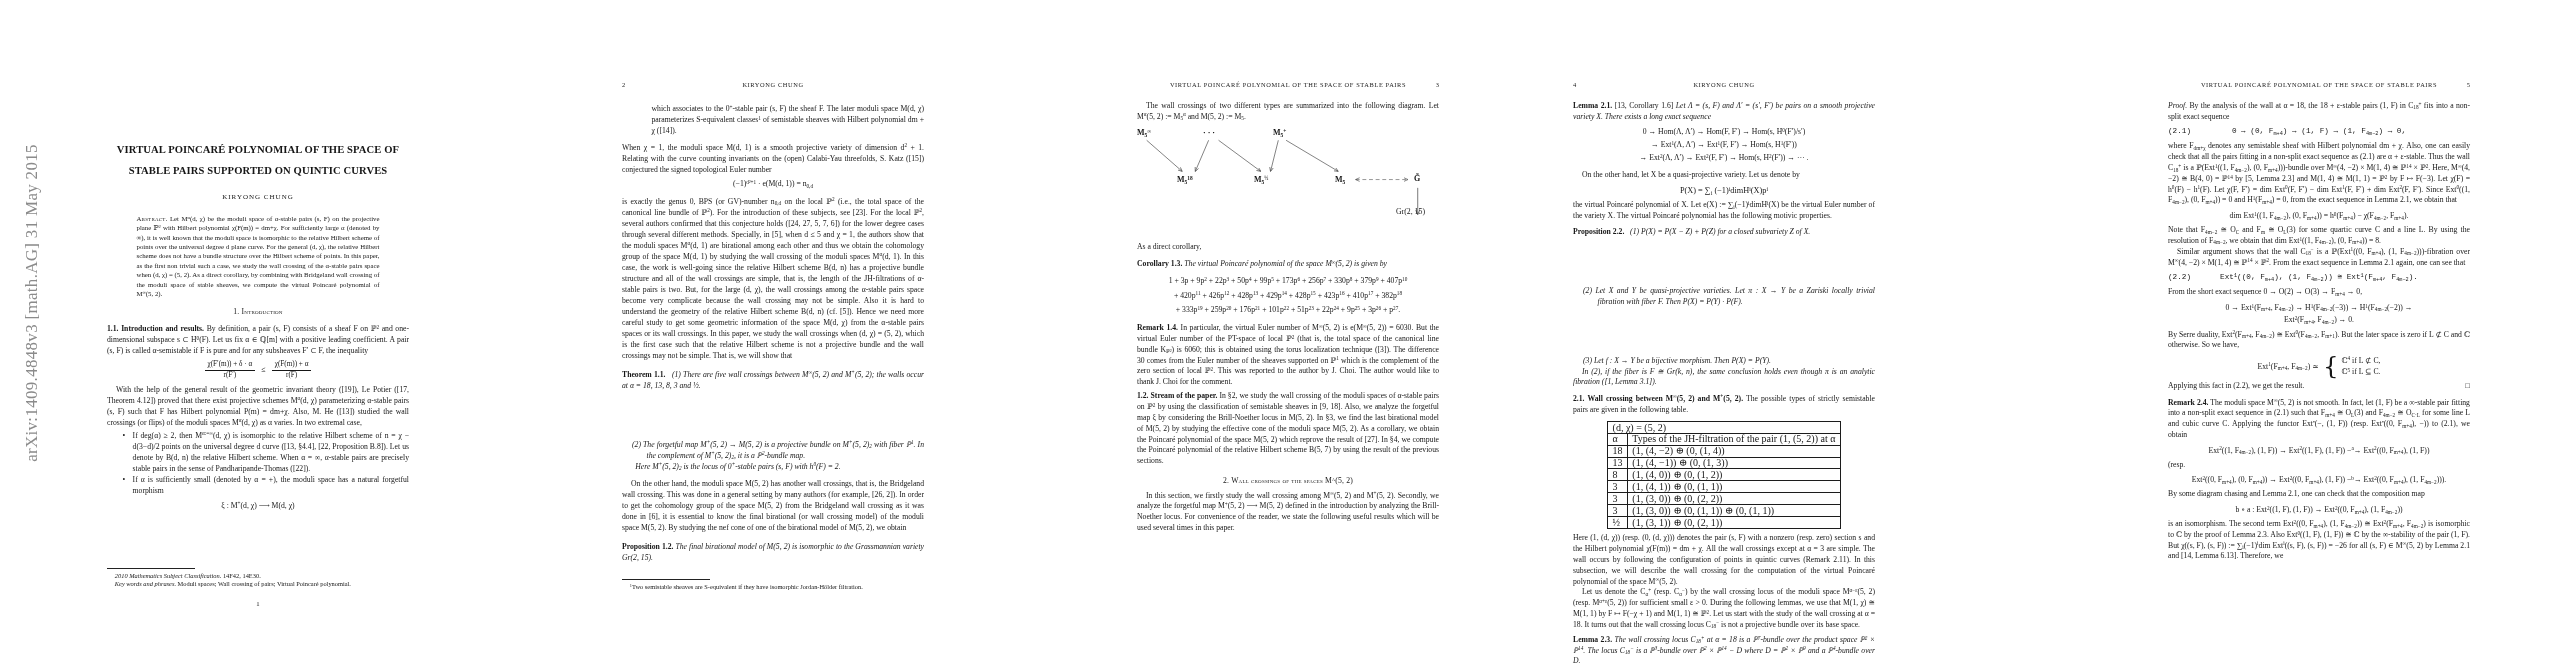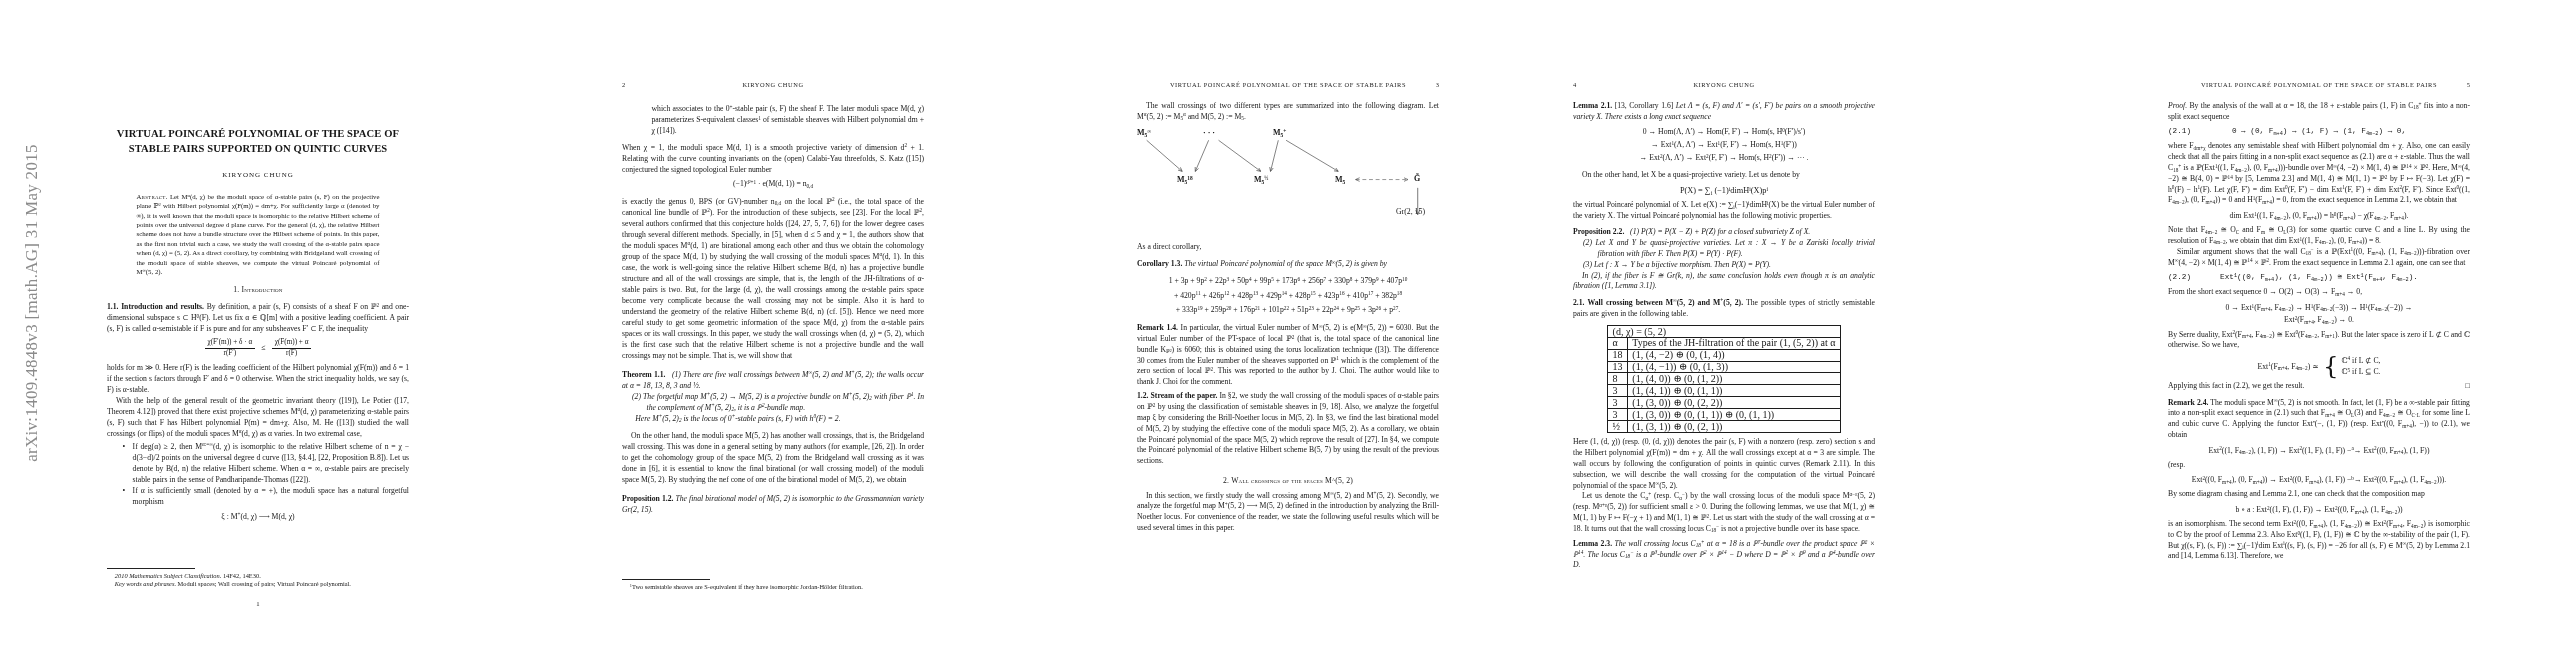--- a/index.html
+++ b/index.html
@@ -1,20 +1,20 @@
 <!DOCTYPE html>
 <html style="font-size:9px"><head>
 <meta charset="utf-8">
 <style>
   html,body{margin:0;padding:0;}
   body{width:2576px;height:667px;background:#ffffff;position:relative;overflow:hidden;
        font-family:"Liberation Serif","DejaVu Serif",serif;color:#161616;}
   .page{position:absolute;top:0;width:515px;height:667px;background:#fff;overflow:hidden;}
   #p1{left:0;} #p2{left:515px;} #p3{left:1030px;} #p4{left:1466px;} #p5{left:2061px;}
-  .content{position:absolute;left:107px;top:0;width:302px;}
+  .content{position:absolute;left:107px;top:16px;width:302px;}
   .runhead{position:absolute;top:81px;left:107px;width:302px;height:9px;
            font-size:6.4px;letter-spacing:0.6px;color:#222;}
   .rh-center{display:block;text-align:center;}
   .rh-left{position:absolute;left:0;top:0;letter-spacing:0;}
   .rh-right{position:absolute;right:0;top:0;letter-spacing:0;}
   .p{font-size:7.7px;line-height:11px;text-align:justify;margin:0;}
   .tight .p{line-height:10.8px;}
   .ind{text-indent:9px;}
   .mt4{margin-top:2.2px;}.mt6{margin-top:3.3px;}.mt8{margin-top:4.4px;}.mt10{margin-top:5.6px;}
   .mt12{margin-top:6.7px;}.mt14{margin-top:7.8px;}.mt20{margin-top:11px;}
@@ -28,21 +28,21 @@
   .abstract{width:243px;margin:13.3px auto 0;font-size:6.8px;line-height:9.4px;text-align:justify;}
   .secheading{margin-top:9px;text-align:center;font-size:7.7px;}
   .disp{font-size:7.7px;text-align:center;margin:3.9px 0 3.3px;line-height:11.7px;}
   .disp.rel{position:relative;font-family:Liberation Mono, monospace;}
   .eqnum{position:absolute;left:0;top:0;}
   .frac{display:inline-block;vertical-align:middle;text-align:center;font-size:7.2px;line-height:9px;}
   .frac .ftop{display:block;padding:0 2.8px 0.6px;border-bottom:0.6px solid #161616;}
   .frac .fbot{display:block;padding:0.6px 2.8px 0;}
   .bullet{position:relative;padding-left:25.6px;}
   .bullet:before{content:"\2022";position:absolute;left:15.6px;}
-  .thmitem{padding-left:24.5px;text-indent:-14.5px;}
+  .thmitem{padding-left:24.5px;text-indent:-14.5px;margin-top:48px;}
   .thmhere{padding-left:13.3px;}
   .quoteblock{padding-left:29.5px;}
   .fnblock{position:absolute;left:107px;width:302px;font-size:6.4px;line-height:8.6px;text-align:justify;}
   .fnrule{width:88px;border-top:0.6px solid #222;margin-bottom:2.8px;}
   .fnblock .fn{text-indent:7.8px;}
   .pageno{position:absolute;left:107px;width:302px;text-align:center;font-size:6.7px;}
   .watermark{position:absolute;top:303px;left:32px;transform:translate(-50%,-50%) rotate(-90deg);
              transform-origin:center;white-space:nowrap;font-size:17px;color:#8b8b8b;letter-spacing:0.3px;}
   .diagram{position:relative;height:104px;margin-top:4.4px;}
   .dnode{position:absolute;white-space:nowrap;font-size:8px;font-weight:bold;}
@@ -56,31 +56,30 @@
   .qed{float:right;}
   .clearfix:after{content:"";display:block;clear:both;}
 </style>
 </head>
 <body>
 
 <div class="page" id="p1">
   <div class="watermark">arXiv:1409.4848v3  [math.AG]  31 May 2015</div>
   <div class="content">
     <div class="title">VIRTUAL POINCARÉ POLYNOMIAL OF THE SPACE OF</div>
-    <div class="title" style="margin-top:0;">STABLE PAIRS SUPPORTED ON QUINTIC CURVES</div>
+    <div class="title" style="margin-top:6px;">STABLE PAIRS SUPPORTED ON QUINTIC CURVES</div>
     <div class="author">KIRYONG CHUNG</div>
     <div class="abstract"><span class="sc">Abstract.</span> <span>Let M<sup>α</sup>(d, χ) be the moduli space of α-stable pairs (s, F) on the projective plane ℙ<sup>2</sup> with Hilbert polynomial χ(F(m)) = dm+χ. For sufficiently large α (denoted by ∞), it is well known that the moduli space is isomorphic to the relative Hilbert scheme of points over the universal degree d plane curve. For the general (d, χ), the relative Hilbert scheme does not have a bundle structure over the Hilbert scheme of points. In this paper, as the first non trivial such a case, we study the wall crossing of the α-stable pairs space when (d, χ) = (5, 2). As a direct corollary, by combining with Bridgeland wall crossing of the moduli space of stable sheaves, we compute the virtual Poincaré polynomial of M<sup>∞</sup>(5, 2).</span></div>
     <div class="secheading sc">1. Introduction</div>
     <p class="p mt12"><span class="bold">1.1. Introduction and results.</span> <span>By definition, a pair (s, F) consists of a sheaf F on ℙ<sup>2</sup> and one-dimensional subspace s ⊂ H<sup>0</sup>(F). Let us fix α ∈ ℚ[m] with a positive leading coefficient. A pair (s, F) is called α-semistable if F is pure and for any subsheaves F′ ⊂ F, the inequality</span></p>
     <div class="disp">
       <span class="frac"><span class="ftop">χ(F′(m)) + δ · α</span><span class="fbot">r(F′)</span></span>
       <span style="margin:0 4.4px;">≤</span>
       <span class="frac"><span class="ftop">χ(F(m)) + α</span><span class="fbot">r(F)</span></span>
     </div>
-    <p class="p">holds for m ≫ 0.  Here r(F) is the leading coefficient of the Hilbert polynomial χ(F(m)) and δ = 1 if the section s factors through F′ and δ = 0 otherwise.  When the strict inequality holds, we say (s, F) is α-stable.</p>
     <p class="p ind">With the help of the general result of the geometric invariant theory ([19]), Le Potier ([17, Theorem 4.12]) proved that there exist projective schemes M<sup>α</sup>(d, χ) parameterizing α-stable pairs (s, F) such that F has Hilbert polynomial P(m) = dm+χ. Also, M. He ([13]) studied the wall crossings (or flips) of the moduli spaces M<sup>α</sup>(d, χ) as α varies. In two extremal case,</p>
     <p class="p bullet mt4">If deg(α) ≥ 2, then M<sup>α:=∞</sup>(d, χ) is isomorphic to the relative Hilbert scheme of n = χ − d(3−d)/2 points on the universal degree d curve ([13, §4.4], [22, Proposition B.8]). Let us denote by B(d, n) the relative Hilbert scheme. When α = ∞, α-stable pairs are precisely stable pairs in the sense of Pandharipande-Thomas ([22]).</p>
     <p class="p bullet">If α is sufficiently small (denoted by α = +), the moduli space has a natural forgetful morphism</p>
     <div class="disp">ξ : M<sup>+</sup>(d, χ) ⟶ M(d, χ)</div>
   </div>
   <div class="fnblock" style="top:568px;">
     <div class="fnrule"></div>
     <div class="fn"><span class="it">2010 Mathematics Subject Classification.</span> <span>14F42, 14E30.</span></div>
     <div class="fn"><span class="it">Key words and phrases.</span> <span>Moduli spaces; Wall crossing of pairs; Virtual Poincaré polynomial.</span></div>
   </div>

